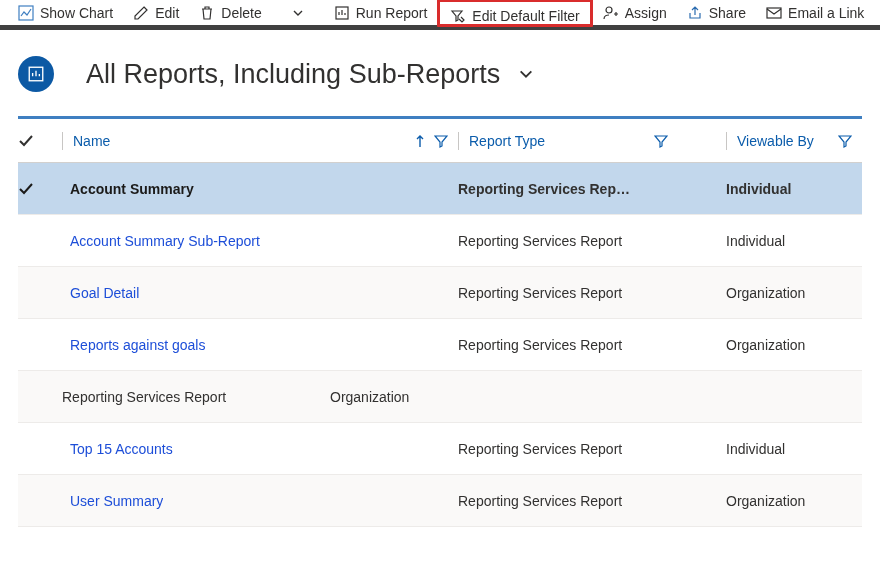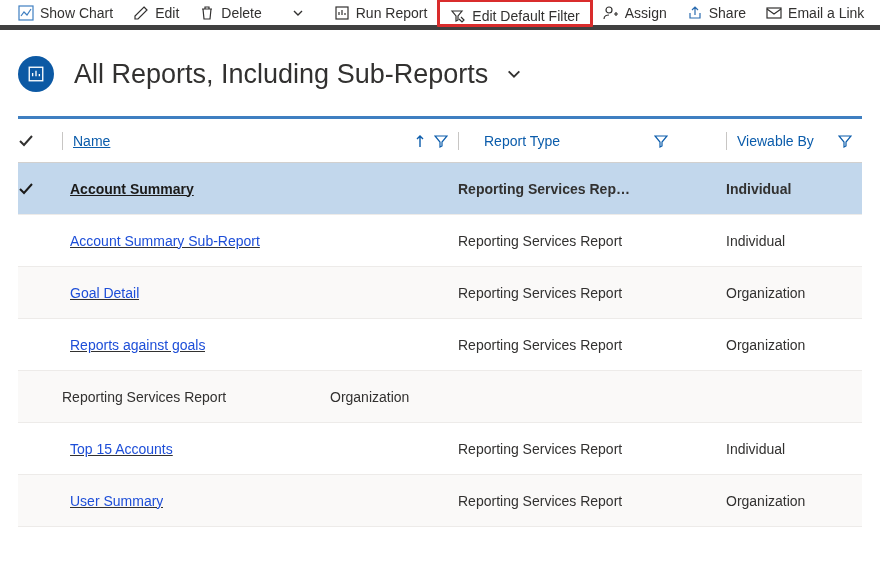--- a/index.html
+++ b/index.html
@@ -39,21 +39,21 @@
     border: 3px solid #d92c2c;
     border-radius: 1px;
     margin-top: -2px;
     margin-bottom: -2px;
     padding-top: 8px;
     padding-bottom: 2px;
   }
   .page-header {
     display: flex;
     align-items: center;
-    gap: 20px;
+    gap: 32px;
     padding: 26px 18px 24px 18px;
   }
   .round-icon {
     width: 36px; height: 36px;
     border-radius: 50%;
     background: #0c59a4;
     display:flex; align-items:center; justify-content:center;
     color: #fff;
   }
   .page-title {
@@ -73,22 +73,22 @@
   }
   .grid-header {
     display: flex;
     align-items: center;
     height: 44px;
     border-bottom: 1px solid #d2d0ce;
     color: #0b5cab;
     font-size: 14px;
   }
   .col-check { width: 44px; text-align: center; }
-  .col-name  { width: 396px; display:flex; align-items:center;text-decoration:underline; }
-  .col-type  { width: 220px; display:flex; align-items:center;gap:15px; }
+  .col-name  { width: 396px; display:flex; align-items:center; }
+  .col-type  { width: 220px; display:flex; align-items:center; }
   .col-view  { flex: 1; display:flex; align-items:center;padding-left:48px; }
   .col-header-label { cursor: pointer; }
   .hdr-sep {
     width: 1px; height: 18px; background:#c8c6c4; margin-right: 10px;
   }
   .hdr-ctrls { margin-left: auto; display:flex; gap:8px; align-items:center; padding-right:10px; color:#0b5cab; }
   .grid-header .col-check svg { stroke: #323130; }
   .row {
     display: flex;
     align-items: center;

